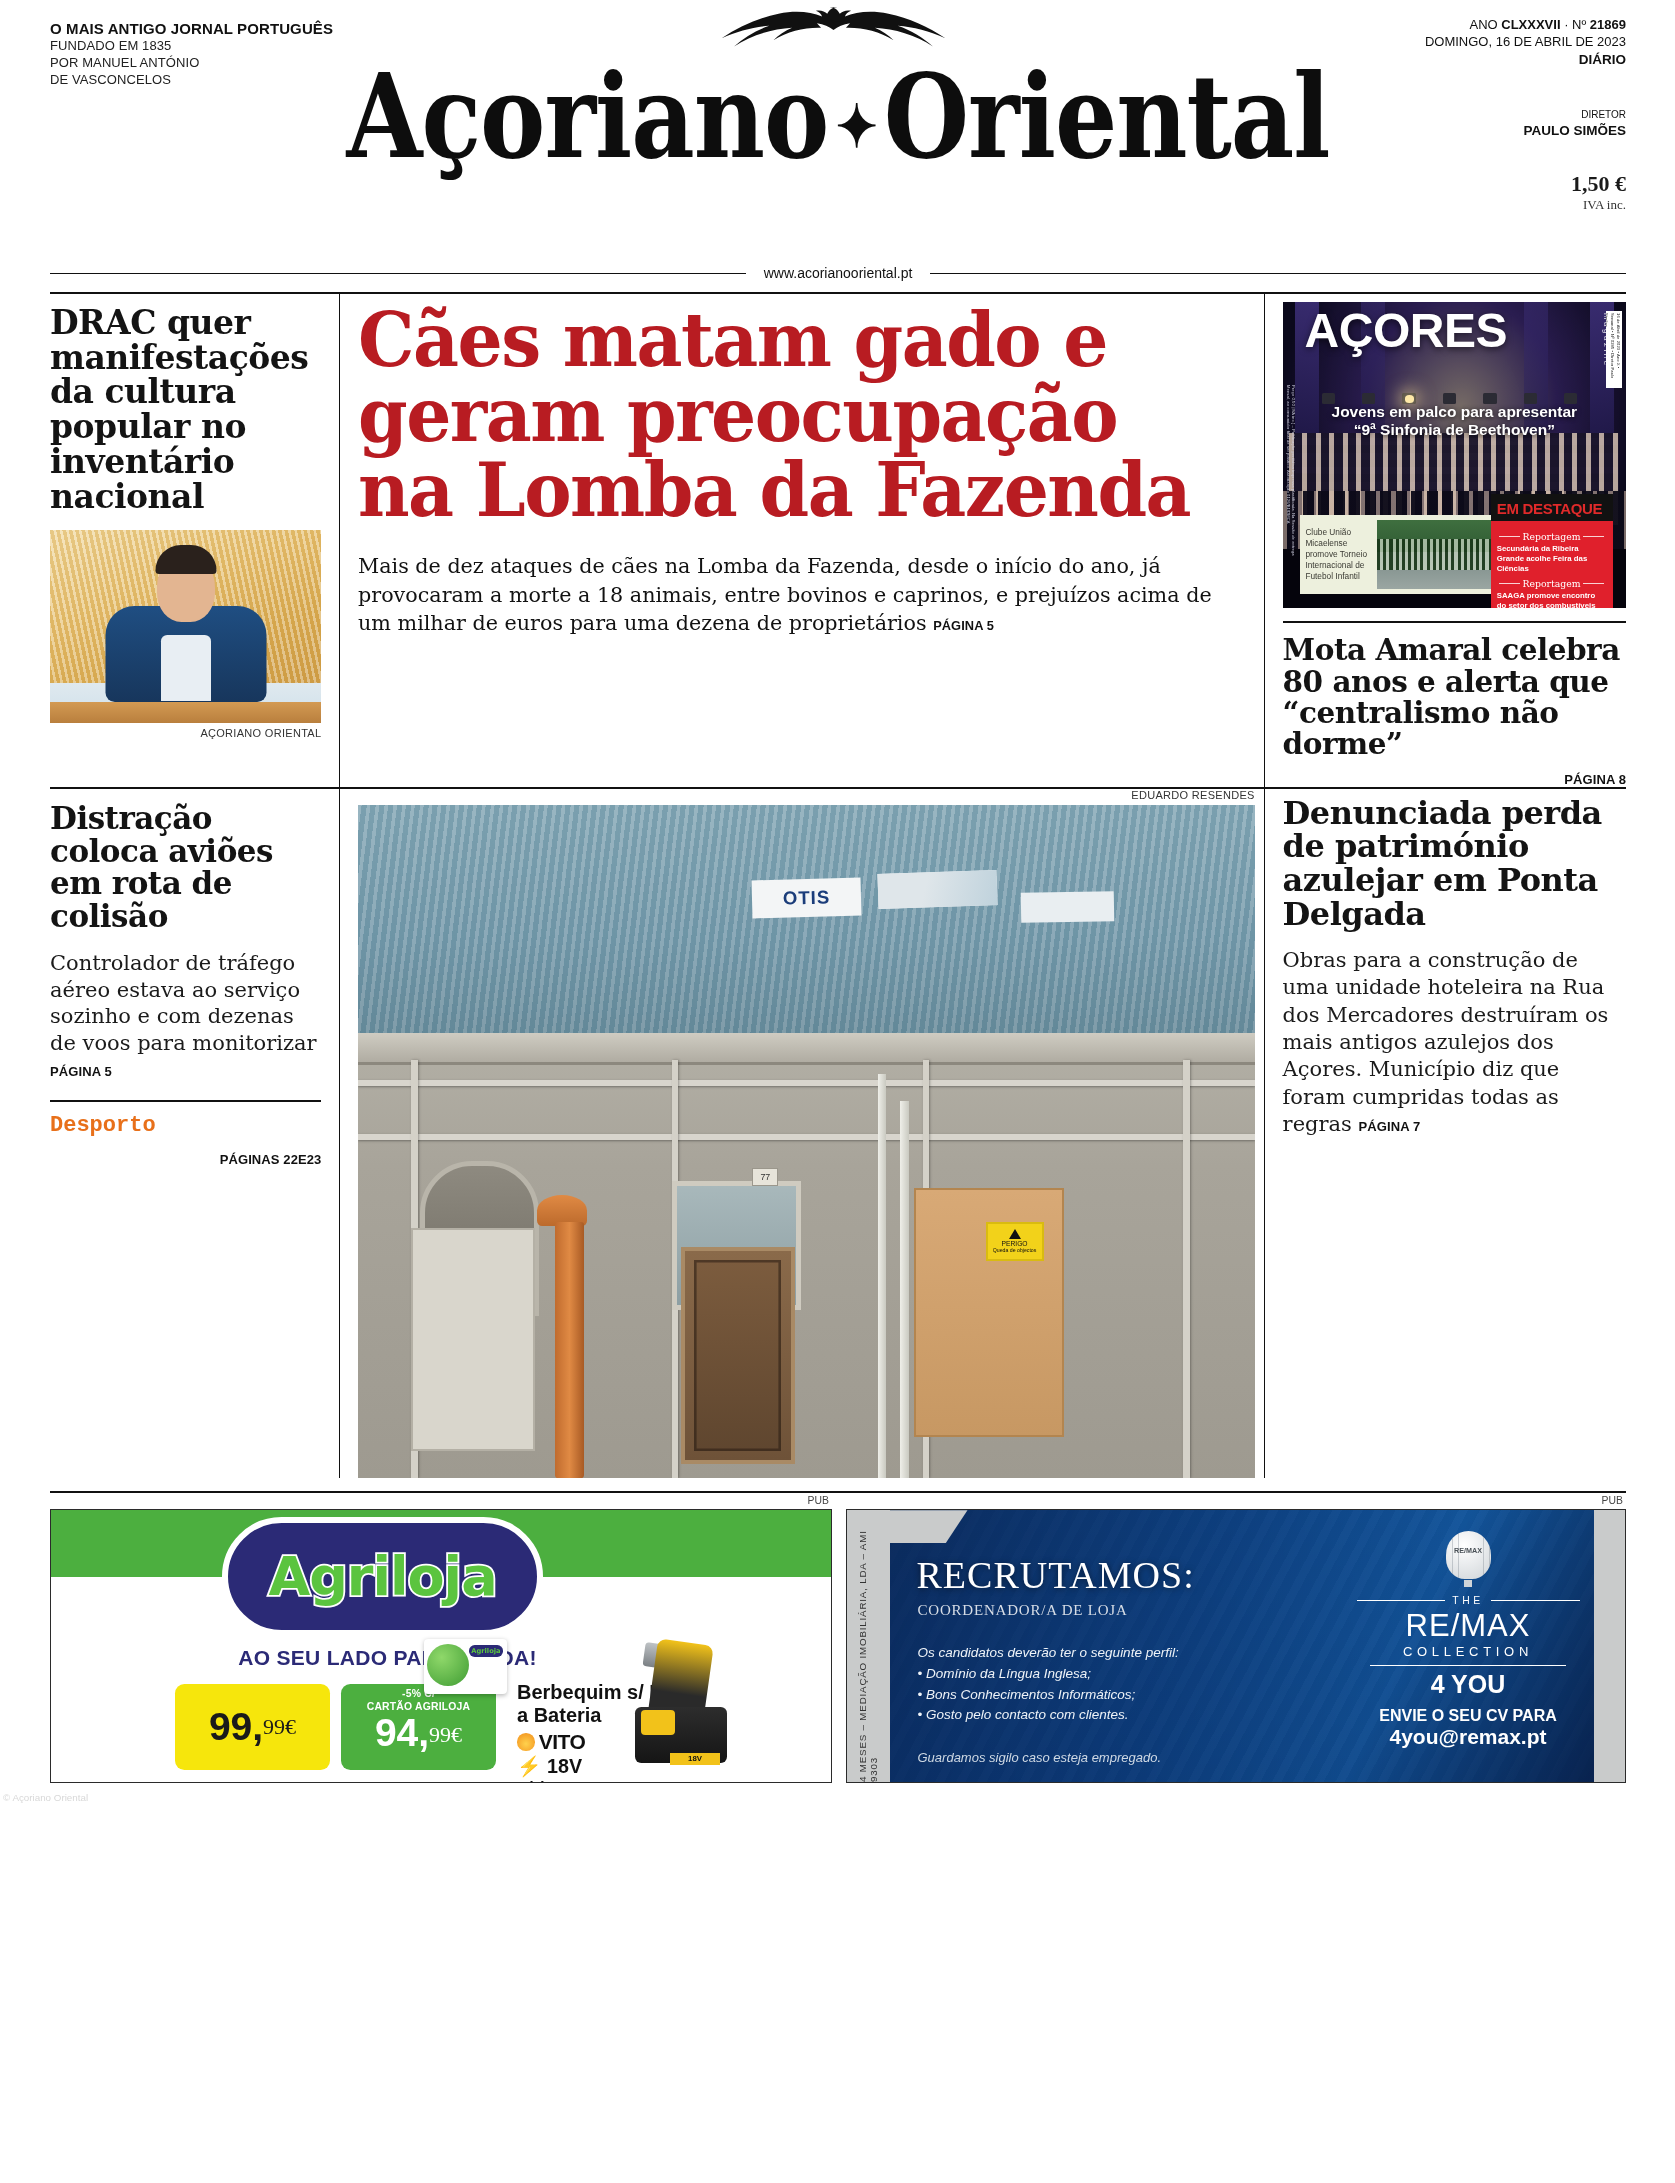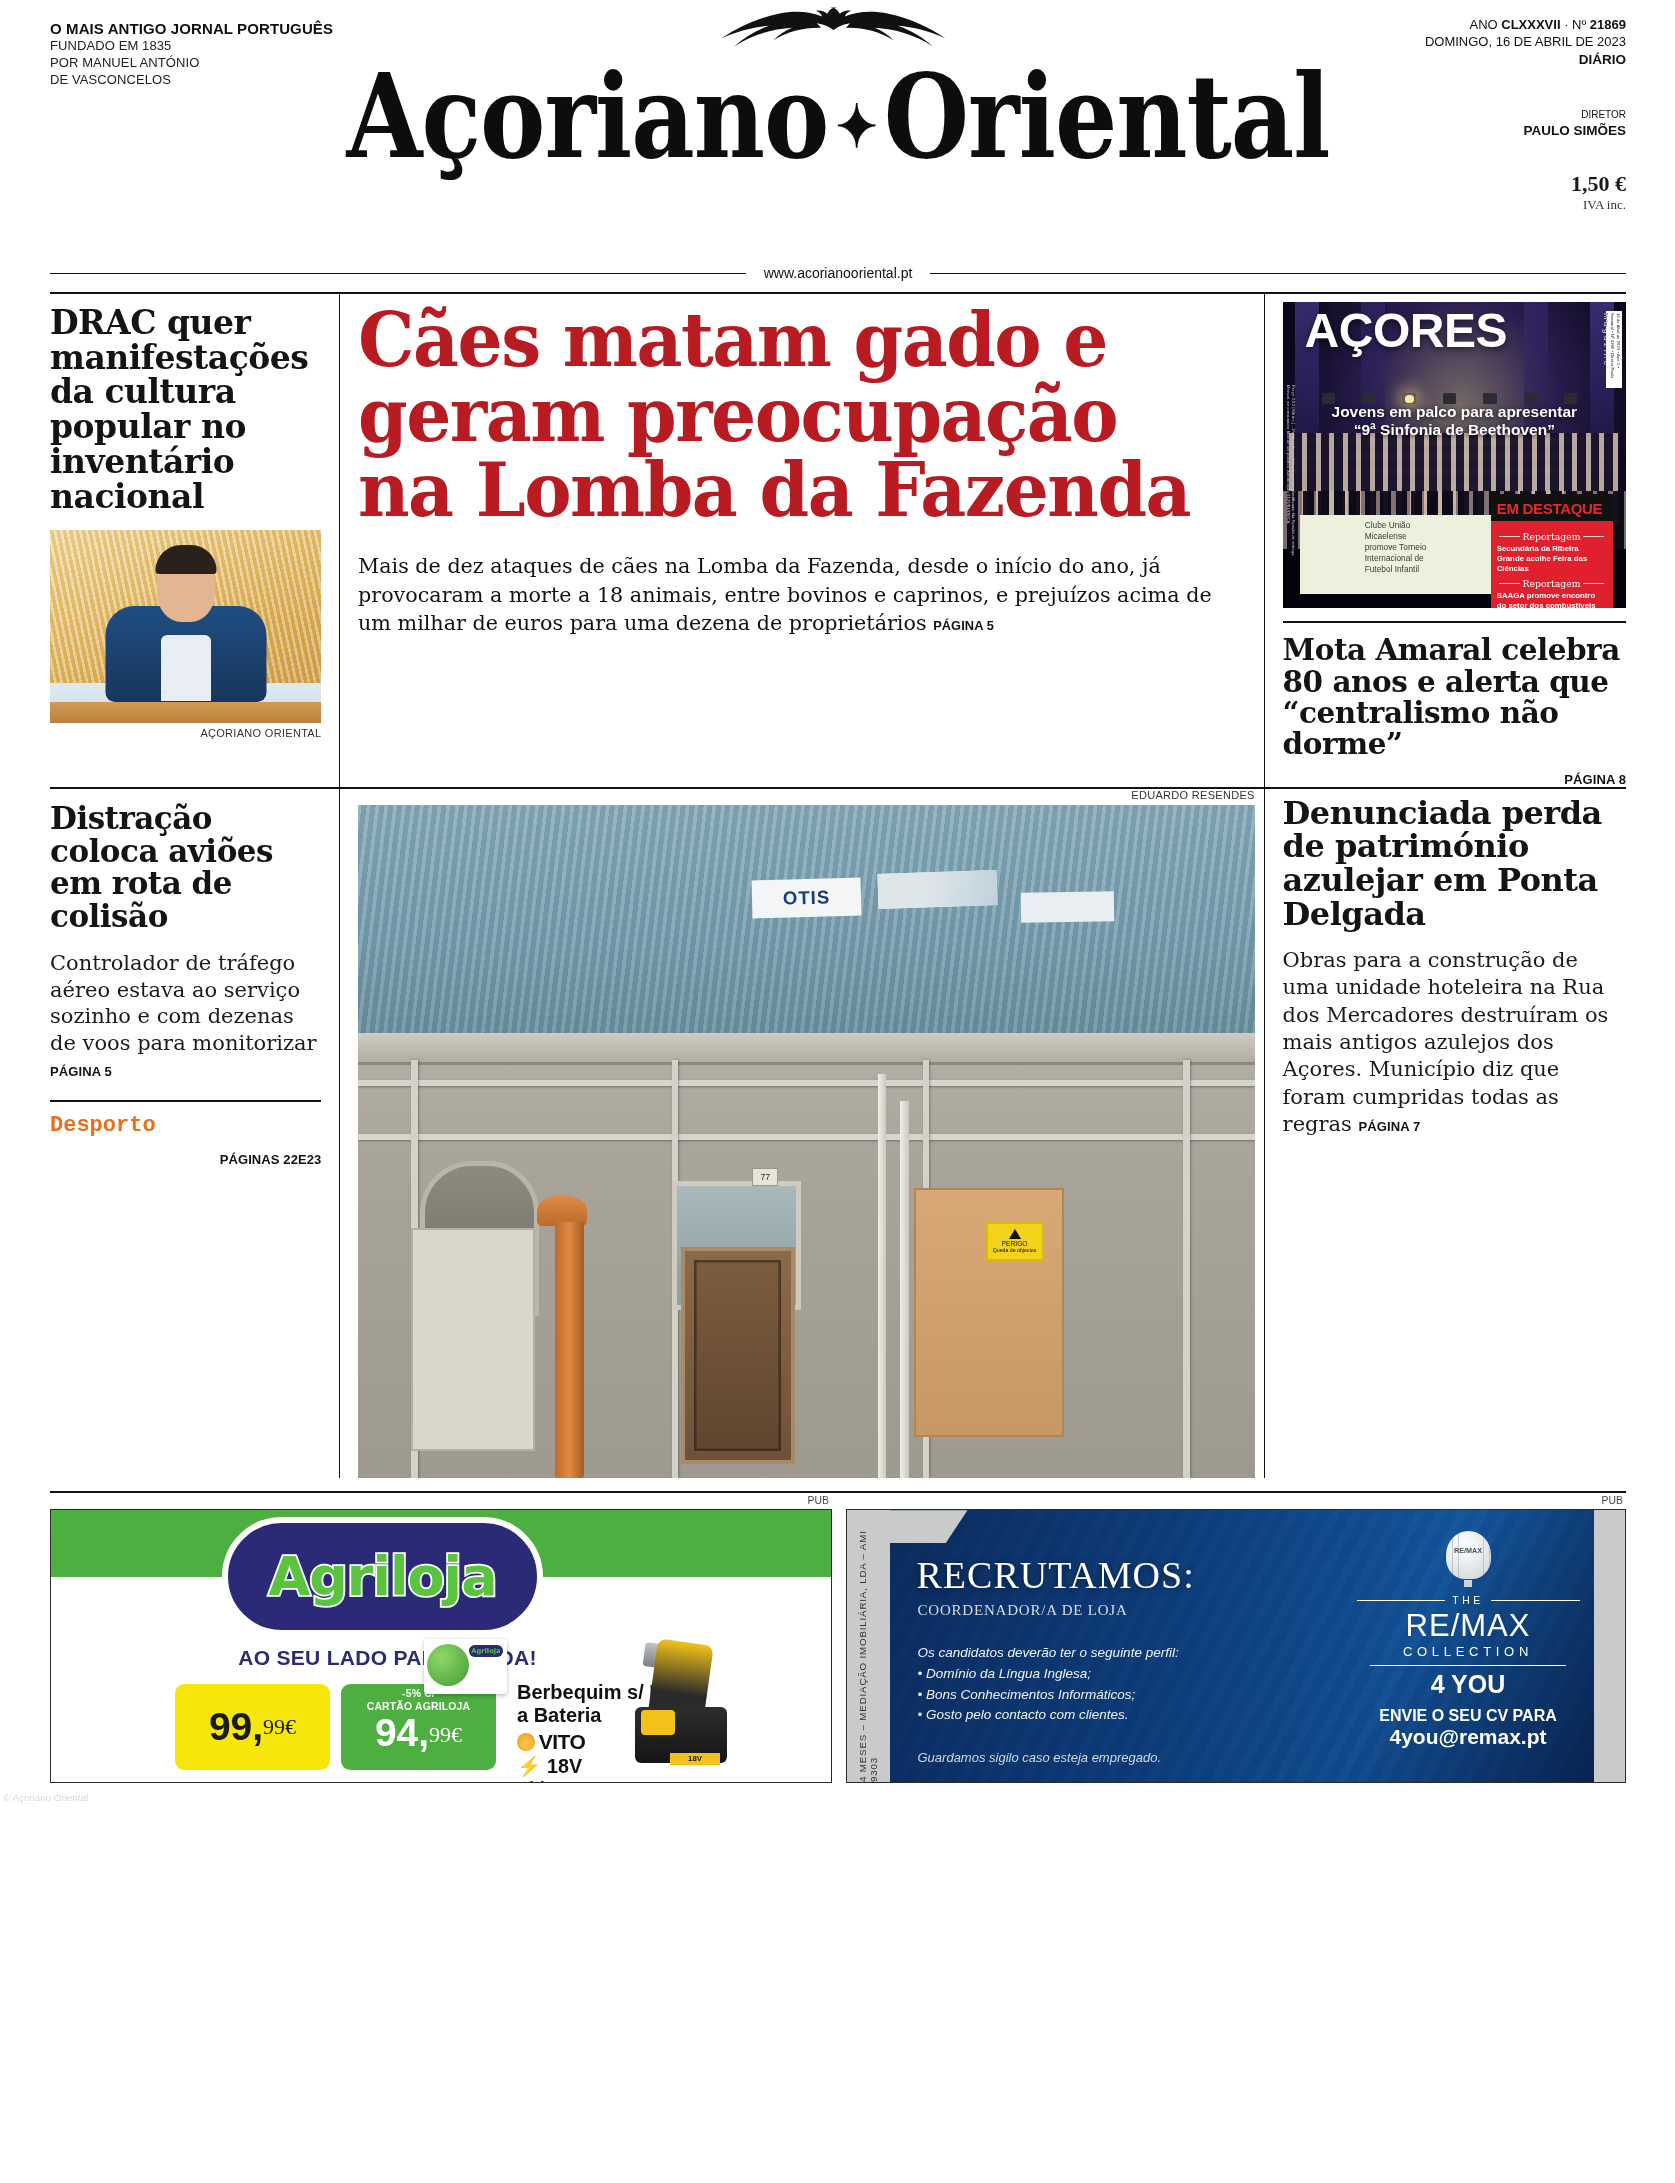--- a/index.html
+++ b/index.html
@@ -188,21 +188,21 @@
   .promo .subhead {
     position:absolute; left:0; right:0; top:33%;
     text-align:center;
     font-family:"Liberation Sans", sans-serif; font-weight:bold;
     font-size:15.5px; line-height:1.2; color:#fff;
     text-shadow:0 1px 5.2px rgba(0,0,0,.85);
     padding:0 27px;
   }
   .promo .clubebox {
     position:absolute; left:17.6px; bottom:13.5px; width:197px; height:79px;
-    background:#edf0dd; display:flex; align-items:center; padding:5.2px;flex-direction:column;
+    background:#edf0dd; display:flex; align-items:center; padding:5.2px;
   }
   .promo .clubetxt {
     font-family:"Liberation Sans", sans-serif; font-size:8.3px; line-height:1.32; color:#3a3a33; width:68px;
   }
   .promo .clubepic {
     flex:1; height:100%; margin-left:4.1px; position:relative; overflow:hidden;
     background:linear-gradient(#3f6f3f 0%,#2f5a33 46%,#7a8a86 47%,#9aa6a2 100%);
   }
   .promo .clubepic:after {
     content:""; position:absolute; left:0; right:0; top:28%; height:44%;

